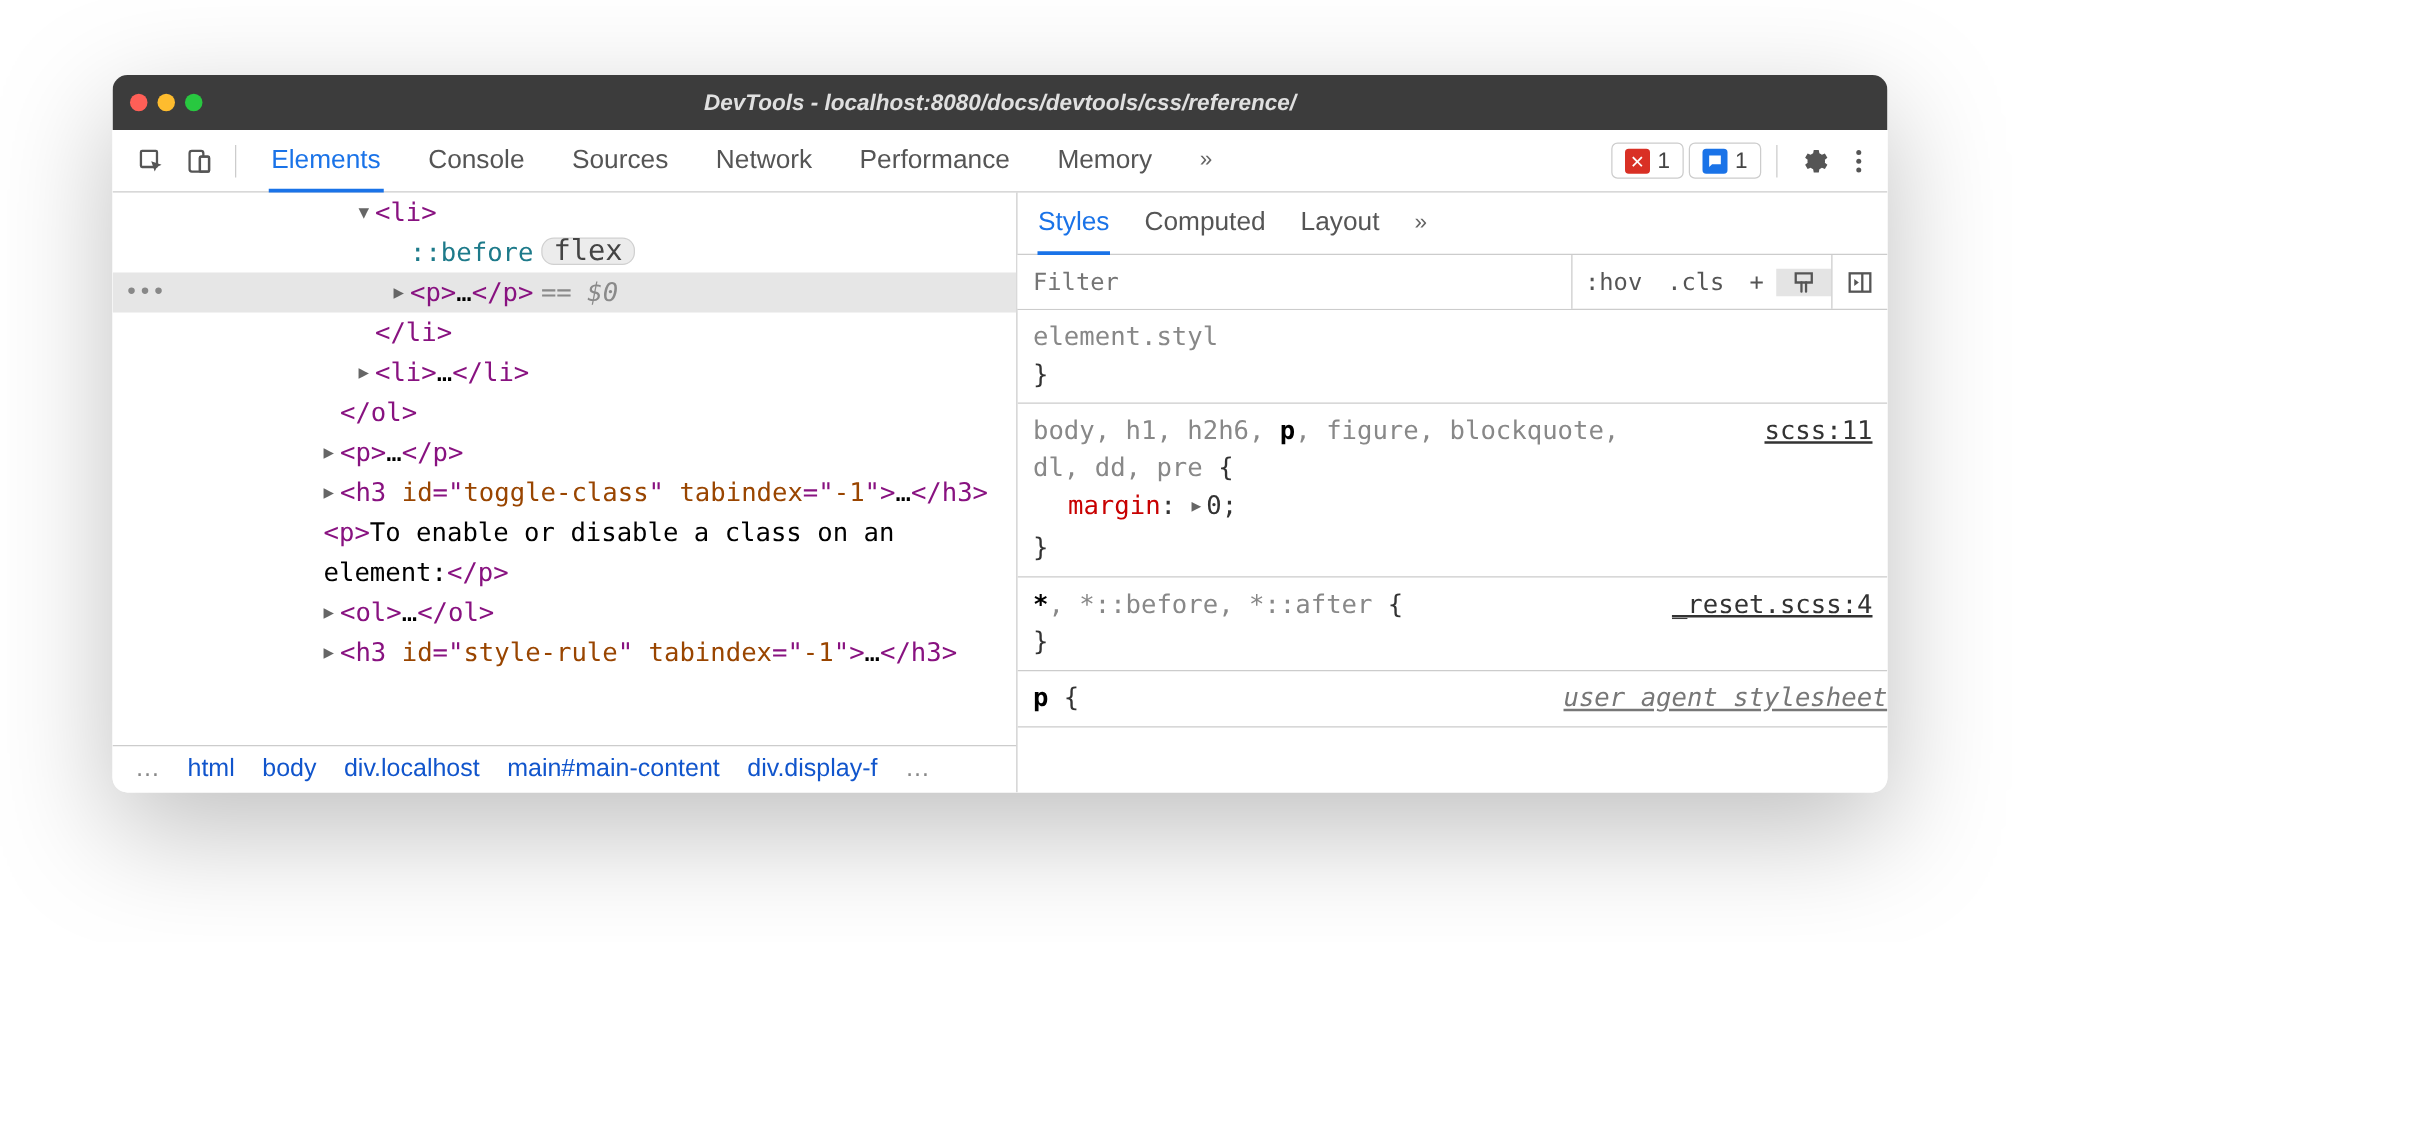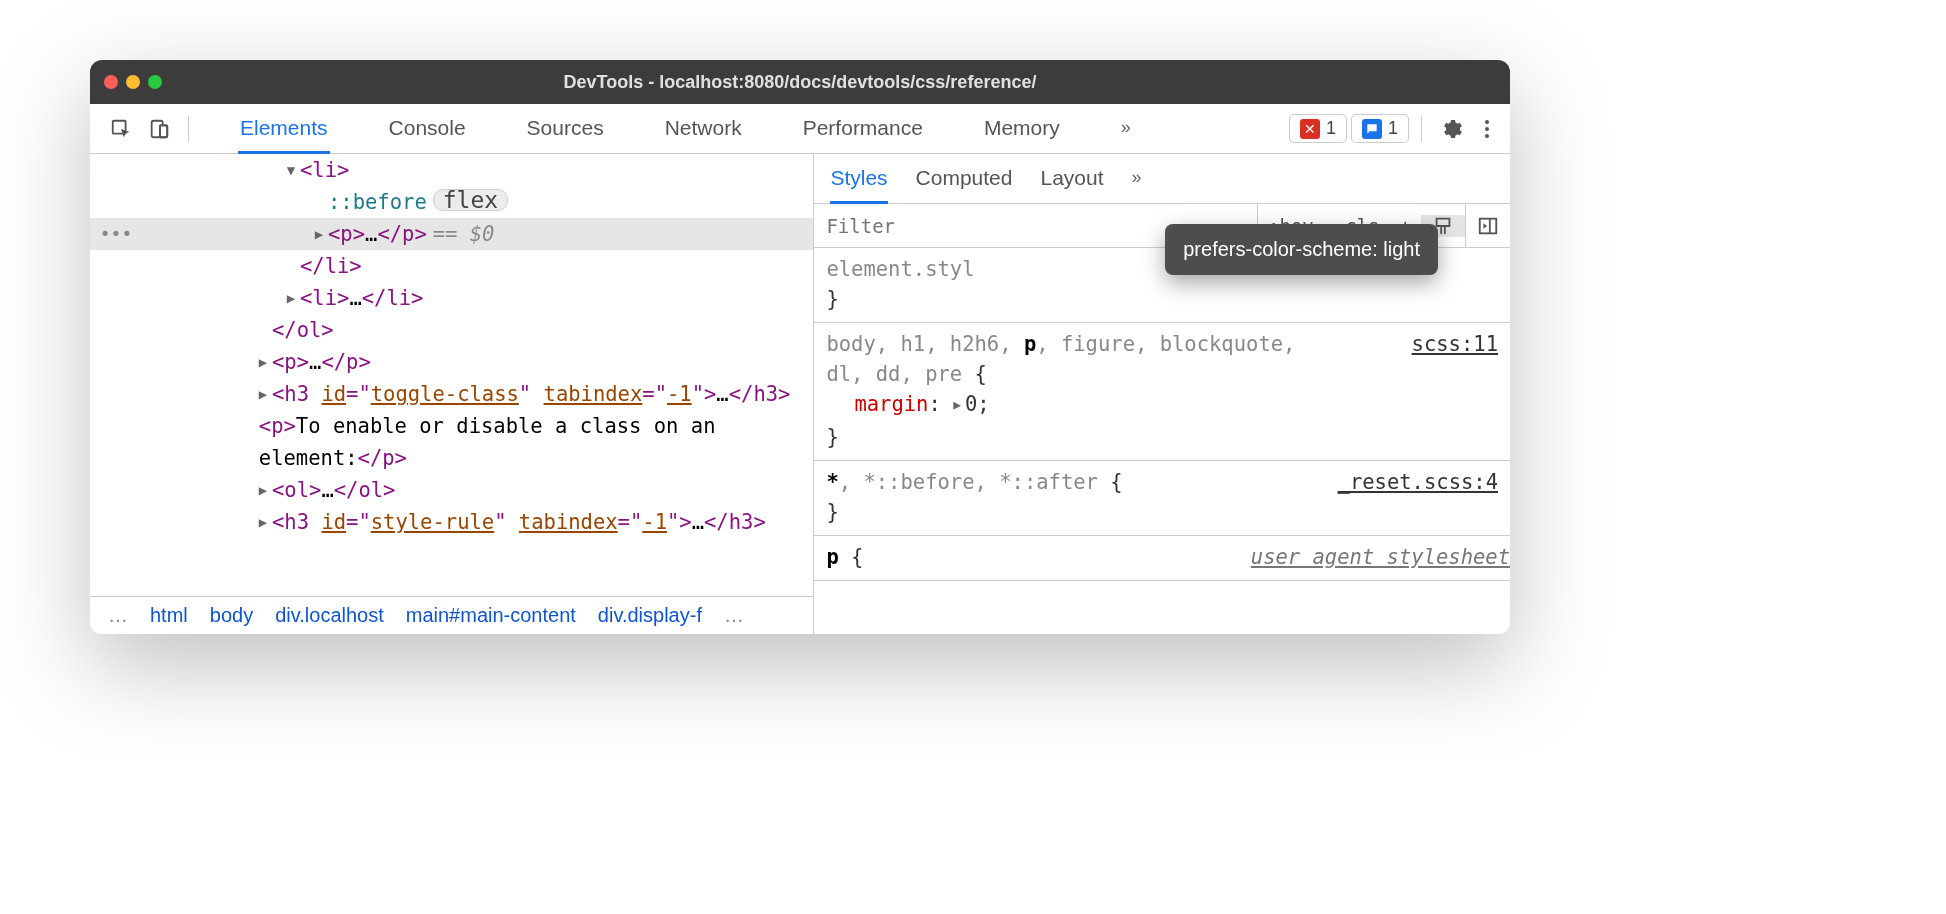--- a/index.html
+++ b/index.html
@@ -46,20 +46,21 @@
 
   
   .titlebar {
     height: 44px;
     background: var(--bg-dark);
     display: flex;
     align-items: center;
     padding: 0 14px;
     gap: 8px;
     position: relative;
+    font-style: italic;
   }
   .traffic { display:flex; gap:8px; }
   .traffic span { width:14px; height:14px; border-radius:50%; display:block; }
   .tl-close{background:#ff5f57;} .tl-min{background:#febc2e;} .tl-max{background:#28c840;}
   .title-text {
     color:#e0e0e0; font-weight:600; font-size:18px;
     position:absolute; left:0; right:0; text-align:center; pointer-events:none;
   }
 
   
@@ -69,21 +70,21 @@
     padding: 0 8px 0 14px; gap:4px;
   }
   .tb-iconbtn {
     width:34px; height:34px; display:flex; align-items:center; justify-content:center;
     color:#555; border-radius:4px;
   }
   .tb-sep { width:1px; height:26px; background:var(--border); margin:0 8px; }
   .tabs { display:flex; gap:34px; padding-left:14px; flex:1; align-items:stretch; height:100%; }
   .tab {
     font-size:21px; color:#555; display:flex; align-items:center;
-    border-bottom:3px solid transparent; padding: 0 2px; margin-bottom:-1px;margin-left:23px;
+    border-bottom:3px solid transparent; padding: 0 2px; margin-bottom:-1px;
   }
   .tab.active { color:var(--blue); border-bottom-color:var(--blue); }
   .tb-right { display:flex; align-items:center; gap:4px; }
   .pill {
     display:flex; align-items:center; gap:6px; padding:3px 10px;
     border:1px solid var(--border); border-radius:5px; font-size:18px; color:#444;
   }
   .pill .sq { width:20px;height:20px;border-radius:3px;display:flex;align-items:center;justify-content:center;color:#fff;font-size:14px;}
   .pill.err .sq{background:var(--red);} .pill.info .sq{background:var(--chat-blue);}
   .kebab { width:30px; display:flex;flex-direction:column;align-items:center;gap:3px; }
@@ -98,21 +99,21 @@
   .dom-tree {
     flex:1; overflow:hidden; font-family:var(--mono); font-size:20.5px;
     line-height:32px; padding-top:0px; white-space:nowrap;
   }
   .row { padding-left: 0; display:flex; align-items:center; }
   .row .tw { display:inline-flex; width:18px; justify-content:center; color:#666; font-size:14px;}
   .row.selected { background:var(--selected-row); }
   .gutter { width:52px; flex:0 0 52px; text-align:center; color:transparent; font-size:18px;}
   .row.selected .gutter { color:#888; }
   .t-tag { color: var(--tag-purple); }
-  .t-attr { color: var(--attr-brown); text-decoration: underline; }
+  .t-attr { color: var(--attr-brown); }
   .t-pseudo { color: var(--pseudo-teal); }
   .t-txt { color:#000; }
   .eq0 { color:#8a8a8a; font-style:italic; margin-left:6px; }
   .badge { background:#ececec; border:1px solid #d0d0d0; border-radius:10px; padding:0 9px; font-size:23px; color:#444; font-family:var(--mono); margin-left:6px; line-height:20px; display:inline-block; vertical-align:1px;}
   .ind { display:inline-block; }
 
   
   .crumbs {
     height:38px; border-top:1px solid var(--border); display:flex; align-items:center;
     font-size:20px; color:var(--link); gap:22px; padding: 0 18px; font-family:var(--sans);
@@ -363,18 +364,17 @@
               <div class="sel"><span class="bold">*</span><span class="gray">, *::before, *::after</span><span class=""> {</span></div>
               <div>}</div>
             </div>
             <div class="rule">
               <span class="ua">user agent stylesheet</span>
               <div class="sel"><span class="bold">p</span><span class=""> {</span></div>
             </div>
           </div>
 
       <div class="tooltip">
-        <div class="item">prefers-color-scheme: light</div>
       </div>
     </div>
   </div>
   </div>
 </div>
 
 </body></html>

